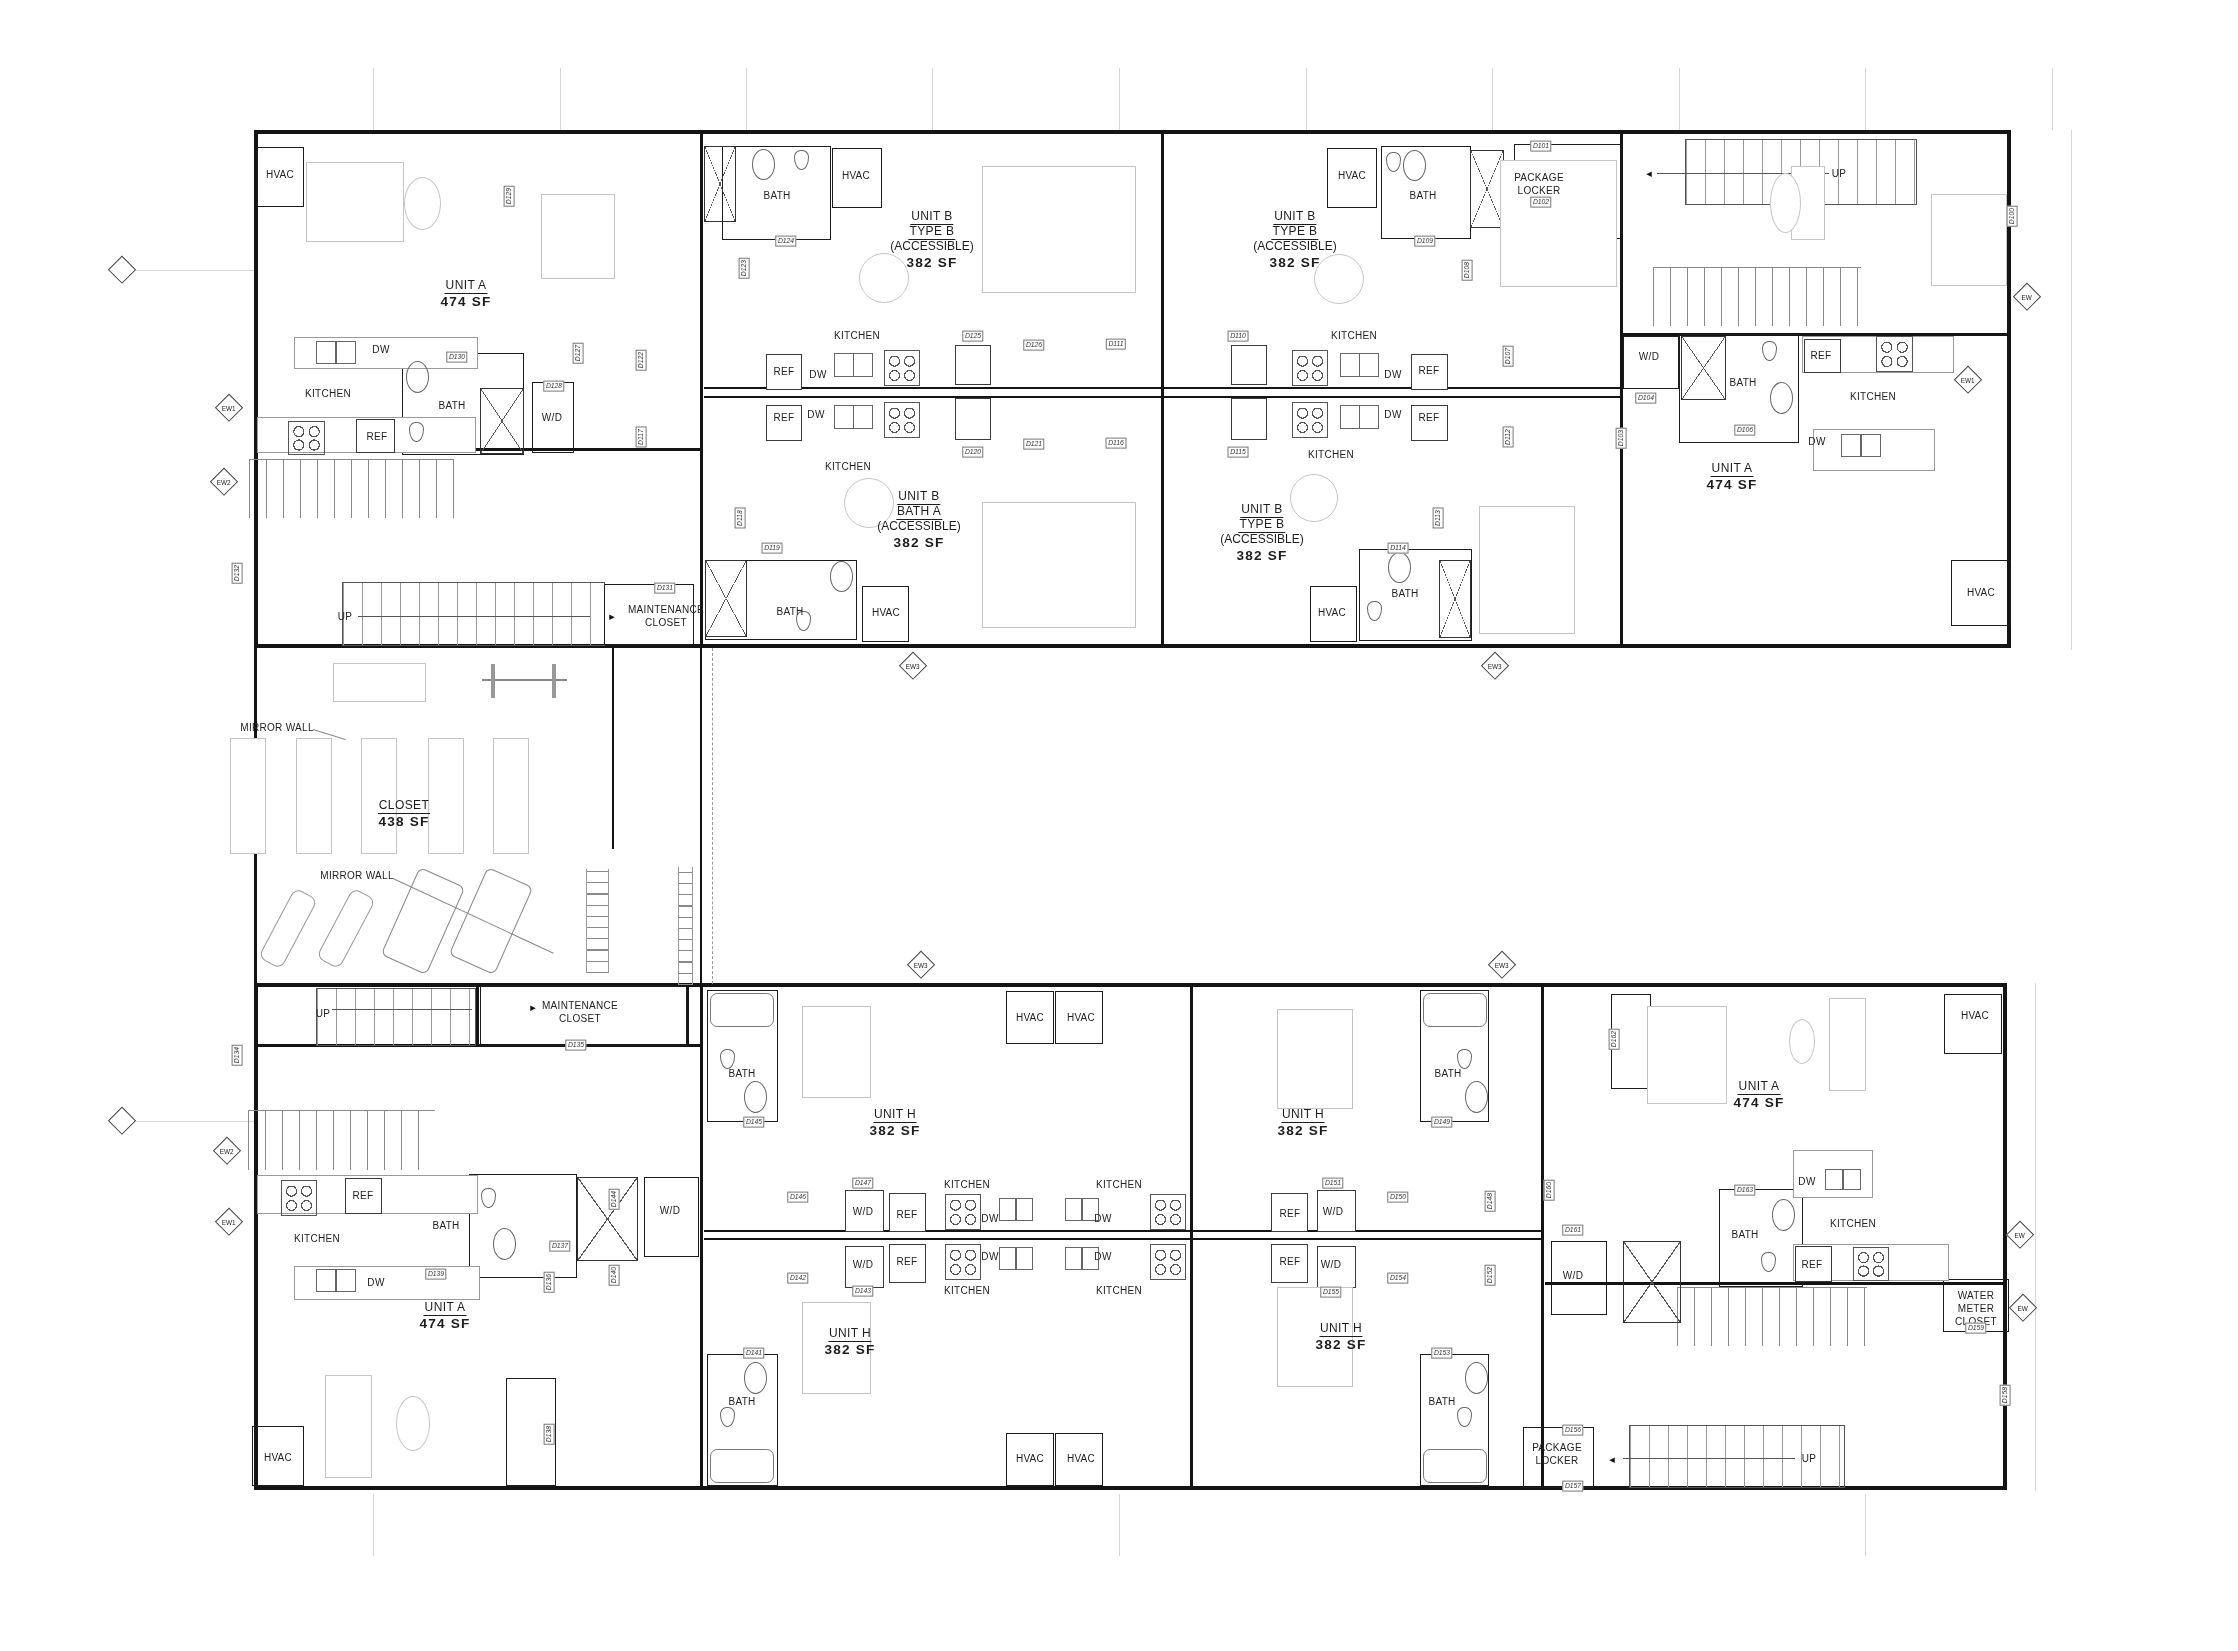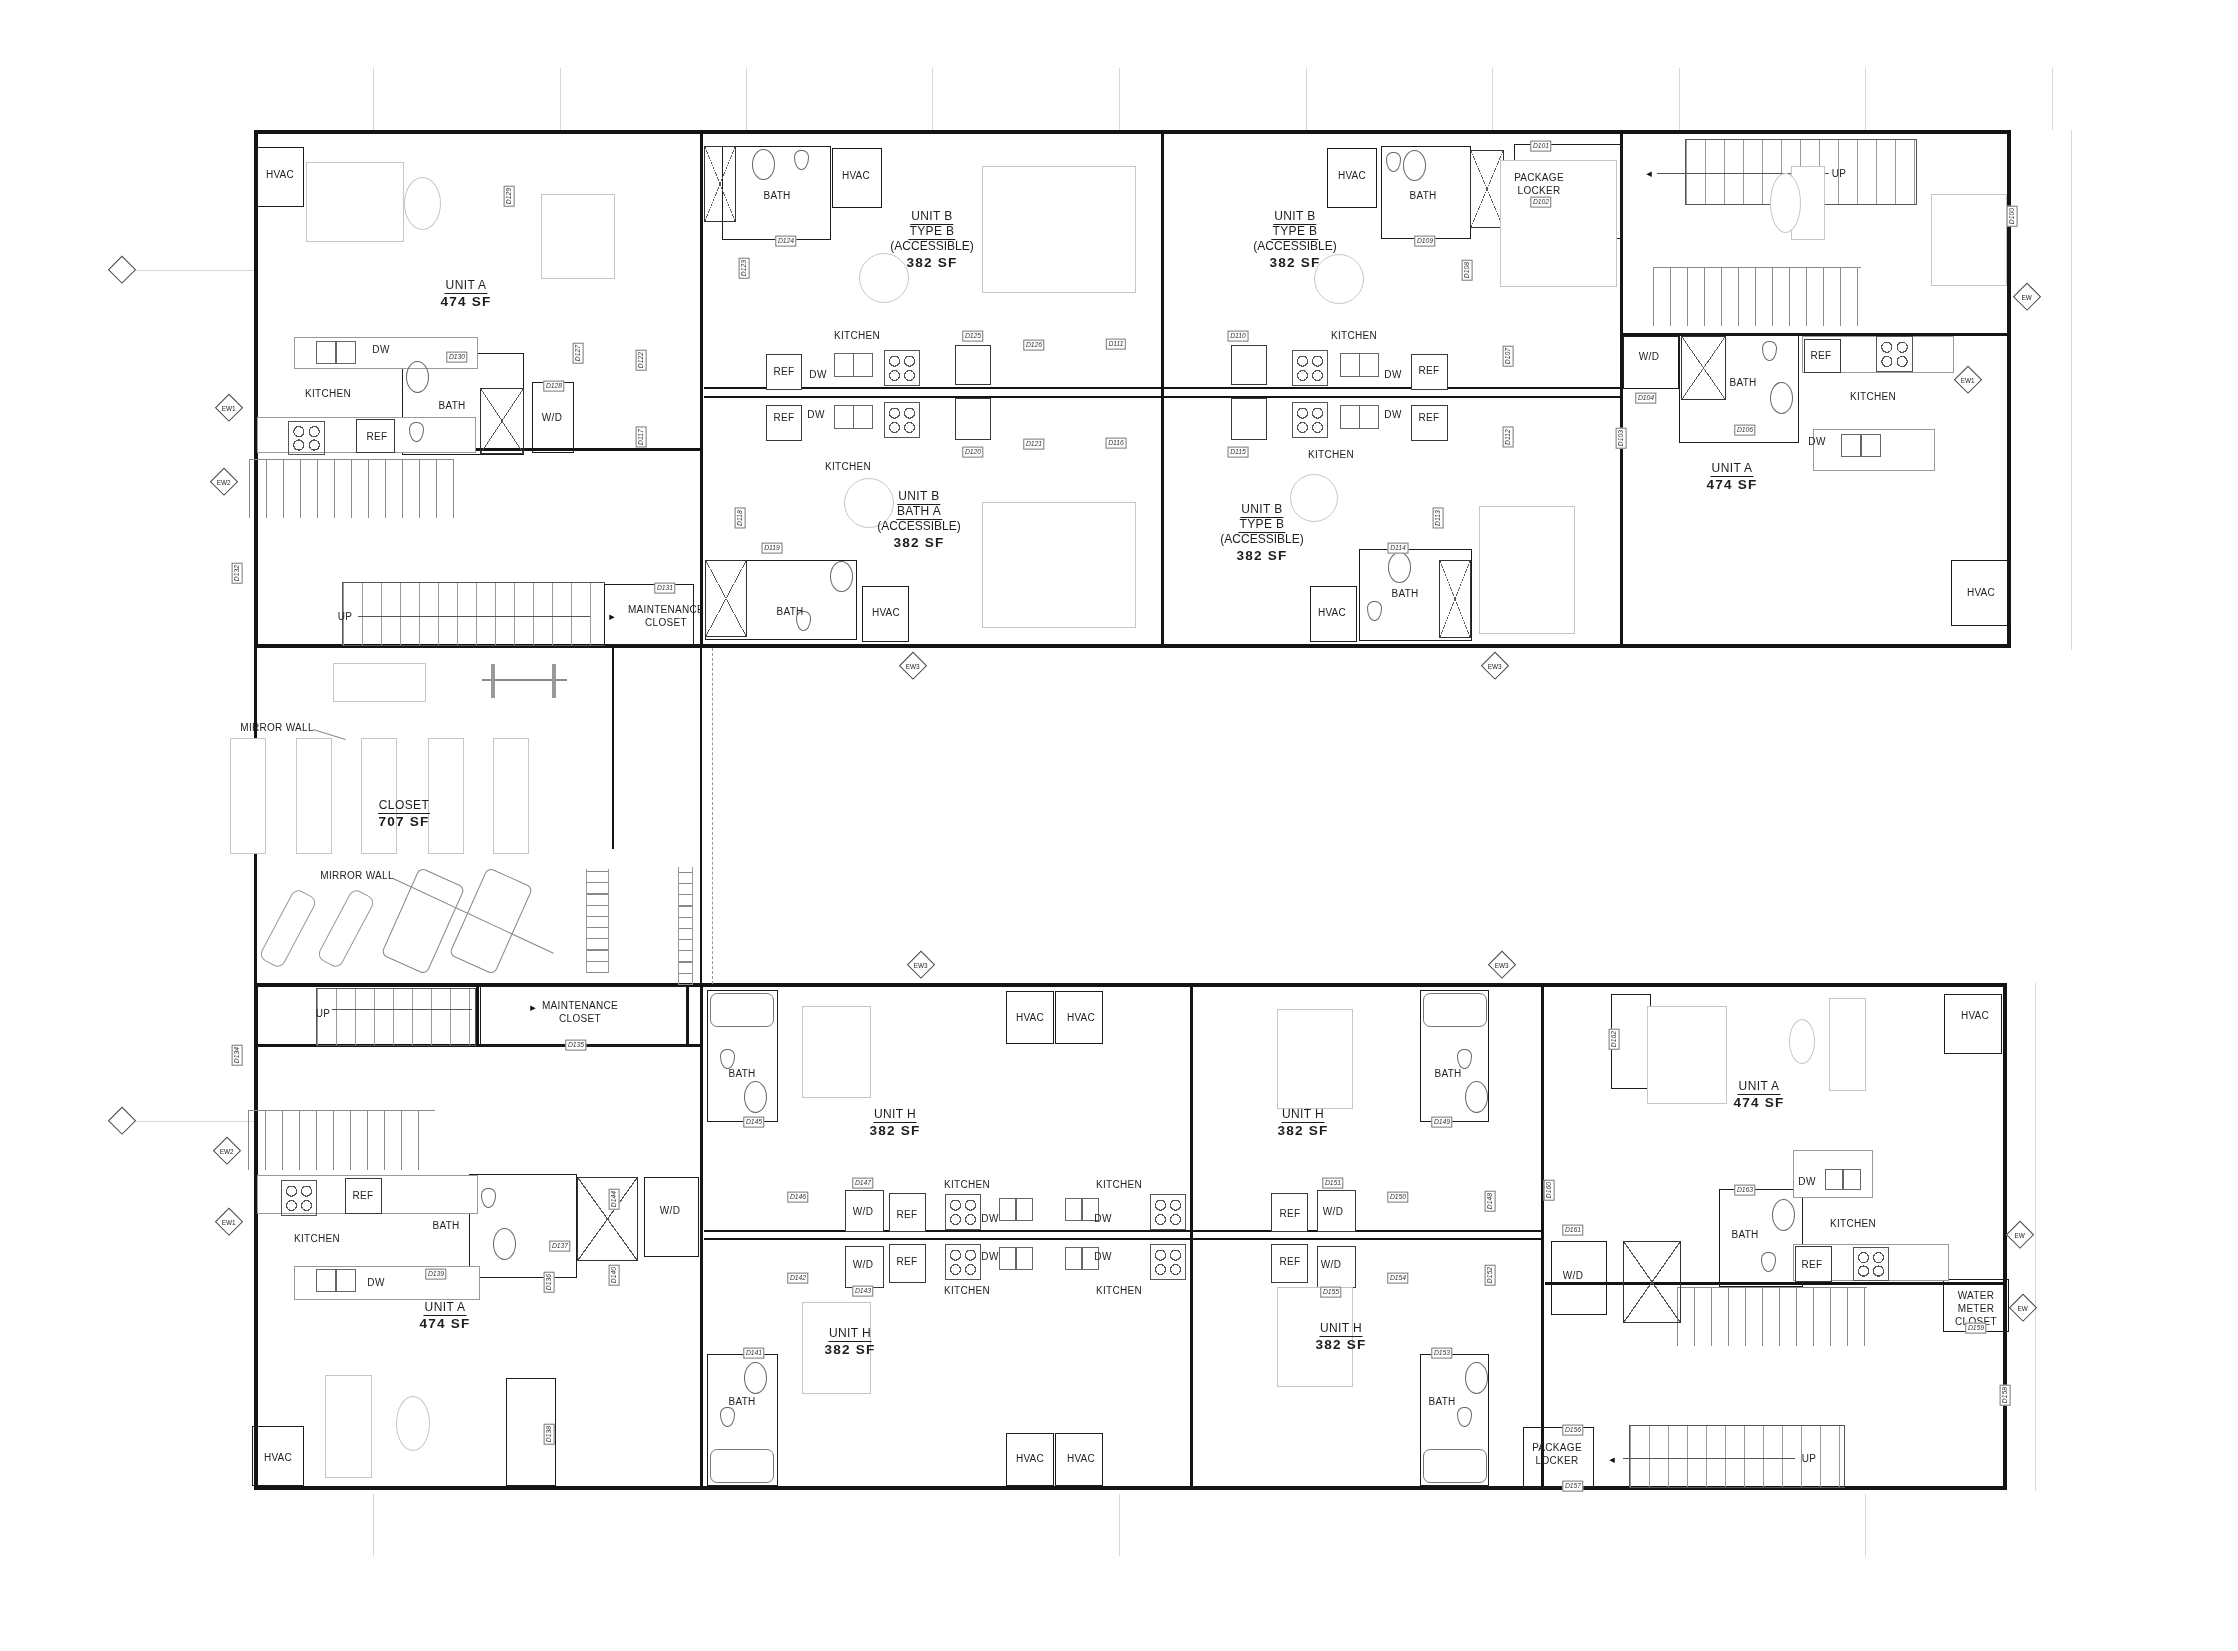--- a/index.html
+++ b/index.html
@@ -328,21 +328,21 @@
         <div class="nm"><span>TYPE B</span></div>
         <div class="np">(ACCESSIBLE)</div>
         <div class="ar">382 SF</div>
       </div>
       <div class="unit" style="left: 1732px; top: 461px;">
         <div class="nm"><span>UNIT A</span></div>
         <div class="ar">474 SF</div>
       </div>
       <div class="unit" style="left: 404px; top: 798px;">
         <div class="nm"><span>CLOSET</span></div>
-        <div class="ar">707 SF</div>
+        <div class="ar">438 SF</div>
       </div>
       <div class="unit" style="left: 895px; top: 1107px;">
         <div class="nm"><span>UNIT H</span></div>
         <div class="ar">382 SF</div>
       </div>
       <div class="unit" style="left: 850px; top: 1326px;">
         <div class="nm"><span>UNIT H</span></div>
         <div class="ar">382 SF</div>
       </div>
       <div class="unit" style="left: 1303px; top: 1107px;">

